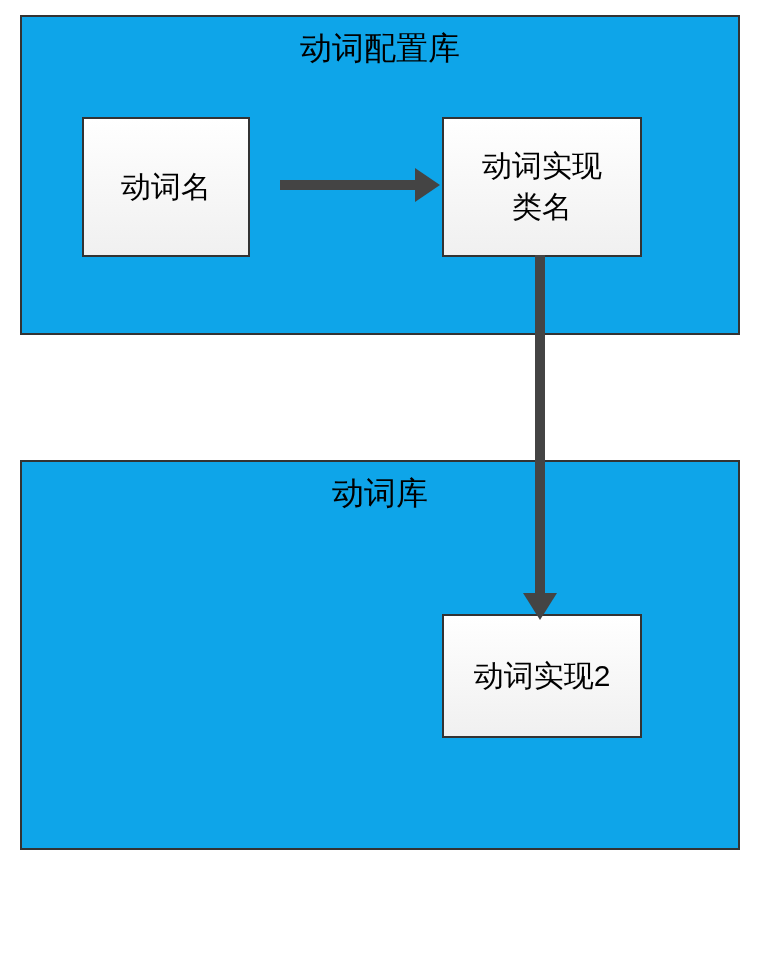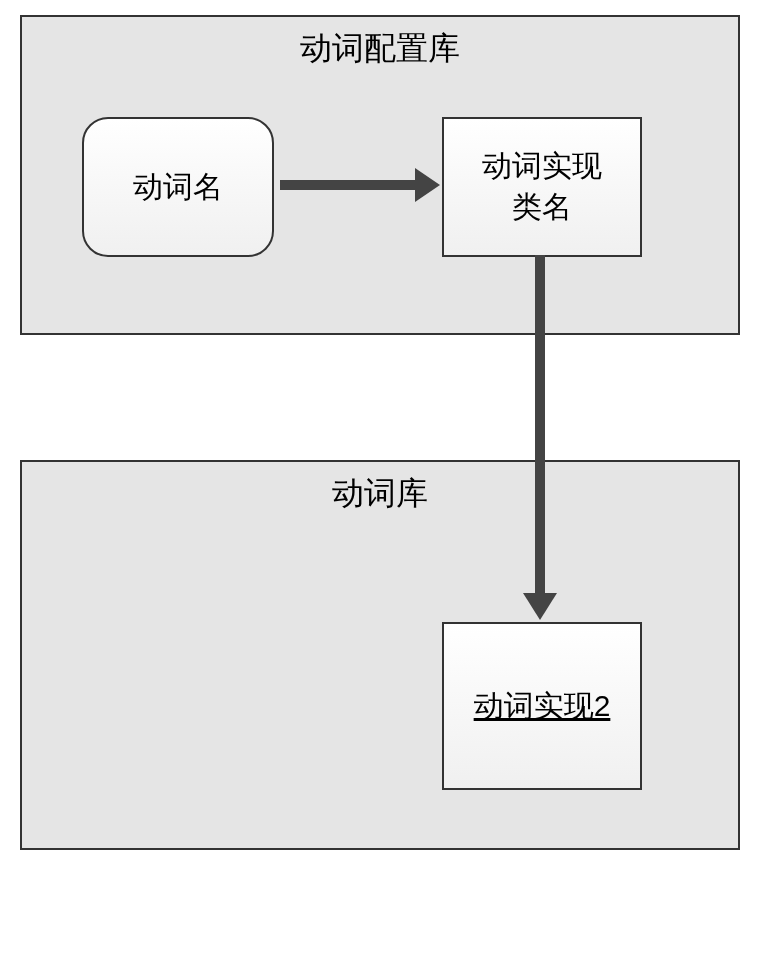--- a/index.html
+++ b/index.html
@@ -10,21 +10,21 @@
     body {
       width: 757px;
       height: 957px;
       background: #ffffff;
       font-family: "SimSun", "Microsoft YaHei", sans-serif;
       position: relative;
     }
     .container {
       position: absolute;
       border: 2px solid #333;
-      background: #e5e5e5;
+      background: #0ea5e9;
     }
     .container-title {
       text-align: center;
       font-size: 32px;
       padding: 10px 0;
       color: #000;
     }
     .box {
       position: absolute;
       border: 2px solid #333;
@@ -46,35 +46,35 @@
       width: 0;
       height: 0;
     }
   </style>
 </head>
 <body>
 
 <div class="container" style="left: 20px; top: 15px; width: 720px; height: 320px;">
   <div class="container-title">动词配置库</div>
 
-  <div class="box" style="left: 60px; top: 100px; width: 192px; height: 140px; border-radius: 26px;">
+  <div class="box" style="left: 60px; top: 100px; width: 168px; height: 140px;">
     <span>动词名</span>
   </div>
 
   <div class="box" style="left: 420px; top: 100px; width: 200px; height: 140px;">
     <span style="white-space: pre-line; text-align: center;">动词实现
 类名</span>
   </div>
 </div>
 
 <div class="container" style="left: 20px; top: 460px; width: 720px; height: 390px;">
   <div class="container-title">动词库</div>
 
 
-  <div class="box" style="left: 420px; top: 160px; width: 200px; height: 168px; text-decoration: underline;">
+  <div class="box" style="left: 420px; top: 152px; width: 200px; height: 124px;">
     <span>动词实现2</span>
   </div>
 </div>
 
 <div class="arrow-line" style="left: 280px; top: 180px; width: 138px; height: 10px;"></div>
 <div class="arrow-head" style="left: 415px; top: 168px; border-left: 25px solid #444; border-top: 17px solid transparent; border-bottom: 17px solid transparent;"></div>
 
 <div class="arrow-line" style="left: 535px; top: 255px; width: 10px; height: 340px;"></div>
 <div class="arrow-head" style="left: 523px; top: 593px; border-top: 27px solid #444; border-left: 17px solid transparent; border-right: 17px solid transparent;"></div>
 

